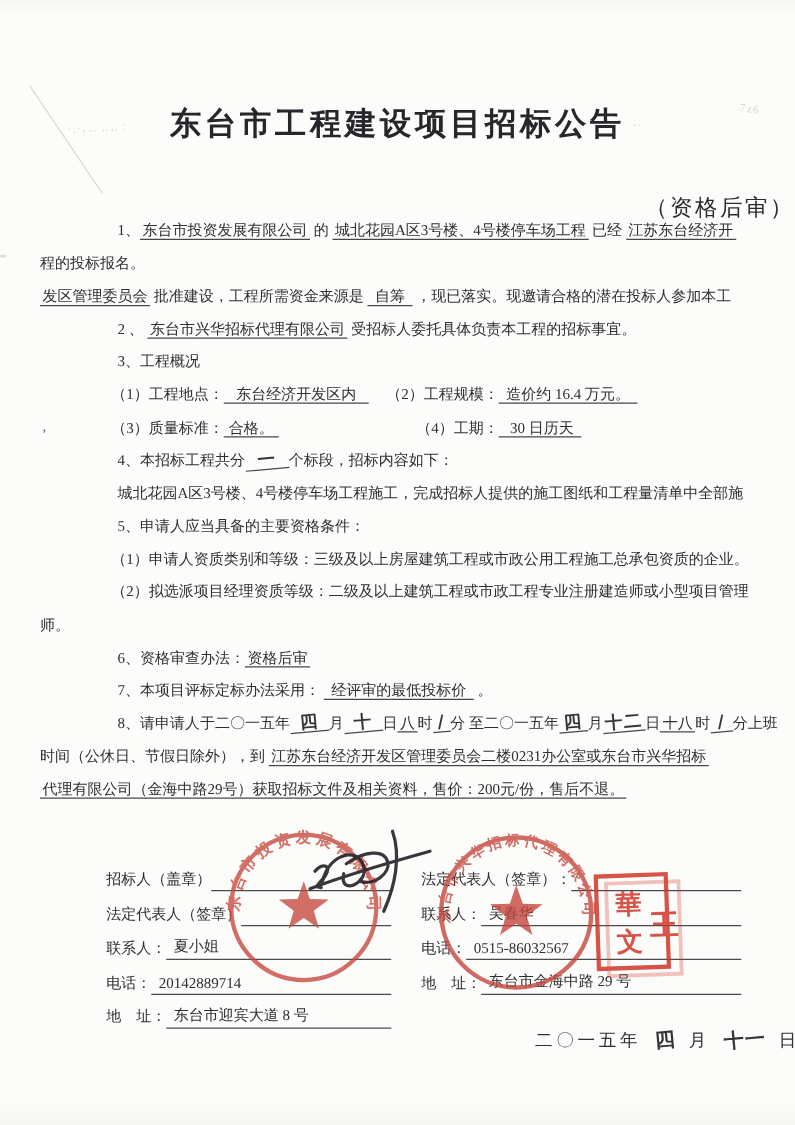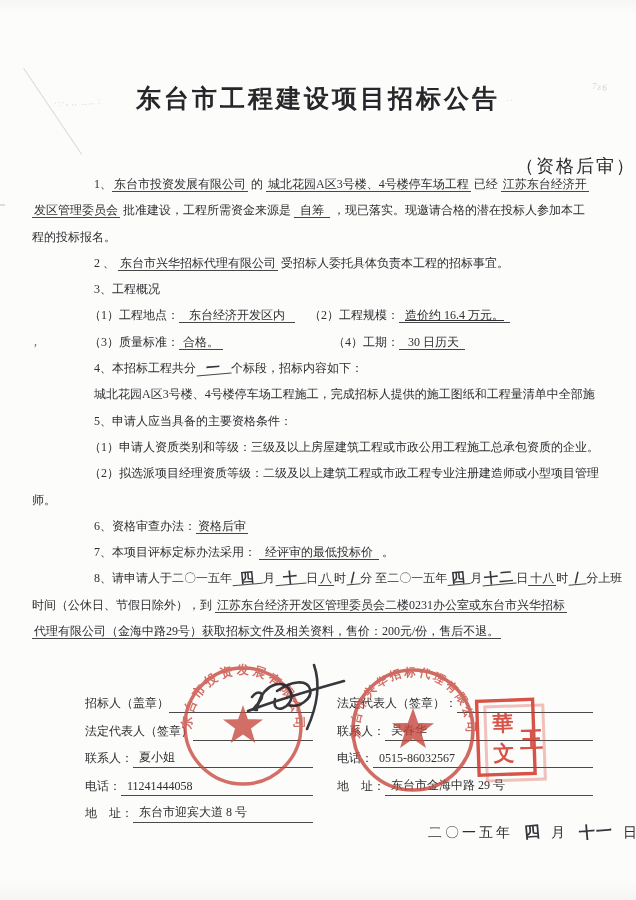--- a/index.html
+++ b/index.html
@@ -64,25 +64,25 @@
   <div class="smudge" style="left:592px;top:82px;transform:rotate(8deg);">7z6</div>
   <div class="smudge" style="left:506px;top:95px;">·∙</div>
   <div class="mark-comma">,</div>
   <div class="edge-mark"></div>
 
   <div class="title">东台市工程建设项目招标公告</div>
   <div class="subtitle">（资格后审）</div>
 
   <div class="doc-body">
       <div class="doc-line ind1"><span class="seg">1、</span><span class="seg u">东台市投资发展有限公司</span><span class="seg"> 的 </span><span class="seg u">城北花园A区3号楼、4号楼停车场工程</span><span class="seg"> 已经 </span><span class="seg u">江苏东台经济开</span></div>
+      <div class="doc-line ind0"><span class="seg">程的投标报名。</span></div>
       <div class="doc-line ind0"><span class="seg u">发区管理委员会</span><span class="seg"> 批准建设，工程所需资金来源是 </span><span class="seg u" style="padding: 0px 6px;">自筹</span><span class="seg"> ，现已落实。现邀请合格的潜在投标人参加本工</span></div>
-      <div class="doc-line ind0"><span class="seg">程的投标报名。</span></div>
       <div class="doc-line ind1"><span class="seg">2 、 </span><span class="seg u">东台市兴华招标代理有限公司</span><span class="seg"> 受招标人委托具体负责本工程的招标事宜。</span></div>
       <div class="doc-line ind1"><span class="seg">3、工程概况</span></div>
-      <div class="doc-line ind2"><span class="seg">（1）工程地点：</span><span class="seg u" style="padding: 0px 10px;">东台经济开发区内</span><span style="display: inline-block; width: 14px;"></span><span class="seg">（2）工程规模：</span><span class="seg u" style="padding: 0px 6px; text-decoration: underline;">造价约 16.4 万元。</span></div>
+      <div class="doc-line ind2"><span class="seg">（1）工程地点：</span><span class="seg u" style="padding: 0px 10px;">东台经济开发区内</span><span style="display: inline-block; width: 14px;"></span><span class="seg">（2）工程规模：</span><span class="seg u" style="padding: 0px 6px;">造价约 16.4 万元。</span></div>
       <div class="doc-line ind2"><span class="seg">（3）质量标准：</span><span class="seg u" style="padding: 0px 4px;">合格。</span><span style="display: inline-block; width: 110px;"></span><span class="seg">（4）工期：</span><span class="seg u" style="padding: 0px 6px;"> 30 日历天</span></div>
       <div class="doc-line ind1"><span class="seg">4、本招标工程共分</span><span class="seg u hw" style="padding: 0px 10px;">一</span><span class="seg">个标段，招标内容如下：</span></div>
       <div class="doc-line ind1"><span class="seg">城北花园A区3号楼、4号楼停车场工程施工，完成招标人提供的施工图纸和工程量清单中全部施</span></div>
       <div class="doc-line ind1"><span class="seg">5、申请人应当具备的主要资格条件：</span></div>
       <div class="doc-line ind2"><span class="seg">（1）申请人资质类别和等级：三级及以上房屋建筑工程或市政公用工程施工总承包资质的企业。</span></div>
       <div class="doc-line ind2"><span class="seg">（2）拟选派项目经理资质等级：二级及以上建筑工程或市政工程专业注册建造师或小型项目管理</span></div>
       <div class="doc-line ind0"><span class="seg">师。</span></div>
       <div class="doc-line ind1"><span class="seg">6、资格审查办法：</span><span class="seg u">资格后审</span></div>
       <div class="doc-line ind1"><span class="seg">7、本项目评标定标办法采用： </span><span class="seg u" style="padding: 0px 6px;">经评审的最低投标价</span><span class="seg"> 。</span></div>
       <div class="doc-line ind1"><span class="seg">8、请申请人于二〇一五年</span><span class="seg u hw" style="padding: 0px 8px;">四</span><span class="seg">月</span><span class="seg u hw" style="padding: 0px 8px;">十</span><span class="seg">日</span><span class="seg u">八</span><span class="seg">时</span><span class="seg u hw" style="padding: 0px 4px;">/</span><span class="seg">分 至二〇一五年</span><span class="seg u hw" style="padding: 0px 4px;">四</span><span class="seg">月</span><span class="seg u hw" style="padding: 0px 2px;">十二</span><span class="seg">日</span><span class="seg u">十八</span><span class="seg">时</span><span class="seg u hw" style="padding: 0px 6px;">/</span><span class="seg">分上班</span></div>
@@ -98,21 +98,21 @@
       <div class="sig-row">
         <span class="sig-label">法定代表人（签章）</span>
         <span class="sig-line"><span></span></span>
       </div>
       <div class="sig-row">
         <span class="sig-label">联系人：</span>
         <span class="sig-line"><span>夏小姐</span></span>
       </div>
       <div class="sig-row">
         <span class="sig-label">电话：</span>
-        <span class="sig-line"><span>11241444058</span></span>
+        <span class="sig-line"><span>20142889714</span></span>
       </div>
       <div class="sig-row">
         <span class="sig-label">地　址：</span>
         <span class="sig-line"><span>东台市迎宾大道 8 号</span></span>
       </div>
     </div>
   <div class="sig-block sig-right">
       <div class="sig-row">
         <span class="sig-label">法定代表人（签章）：</span>
         <span class="sig-line"><span></span></span>

